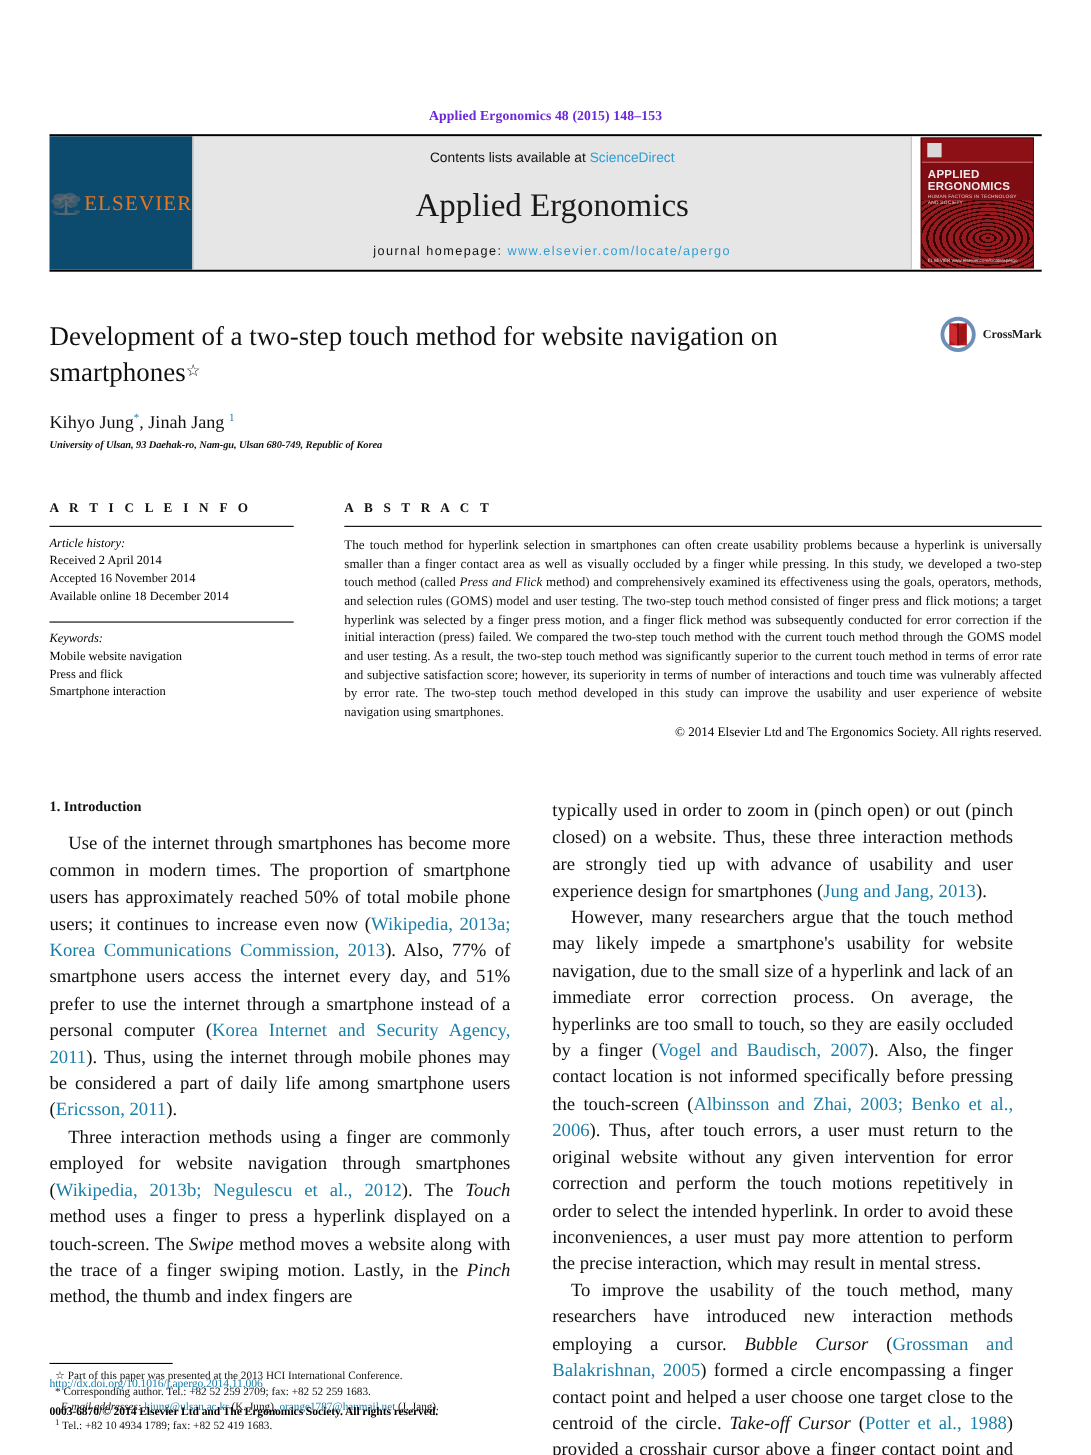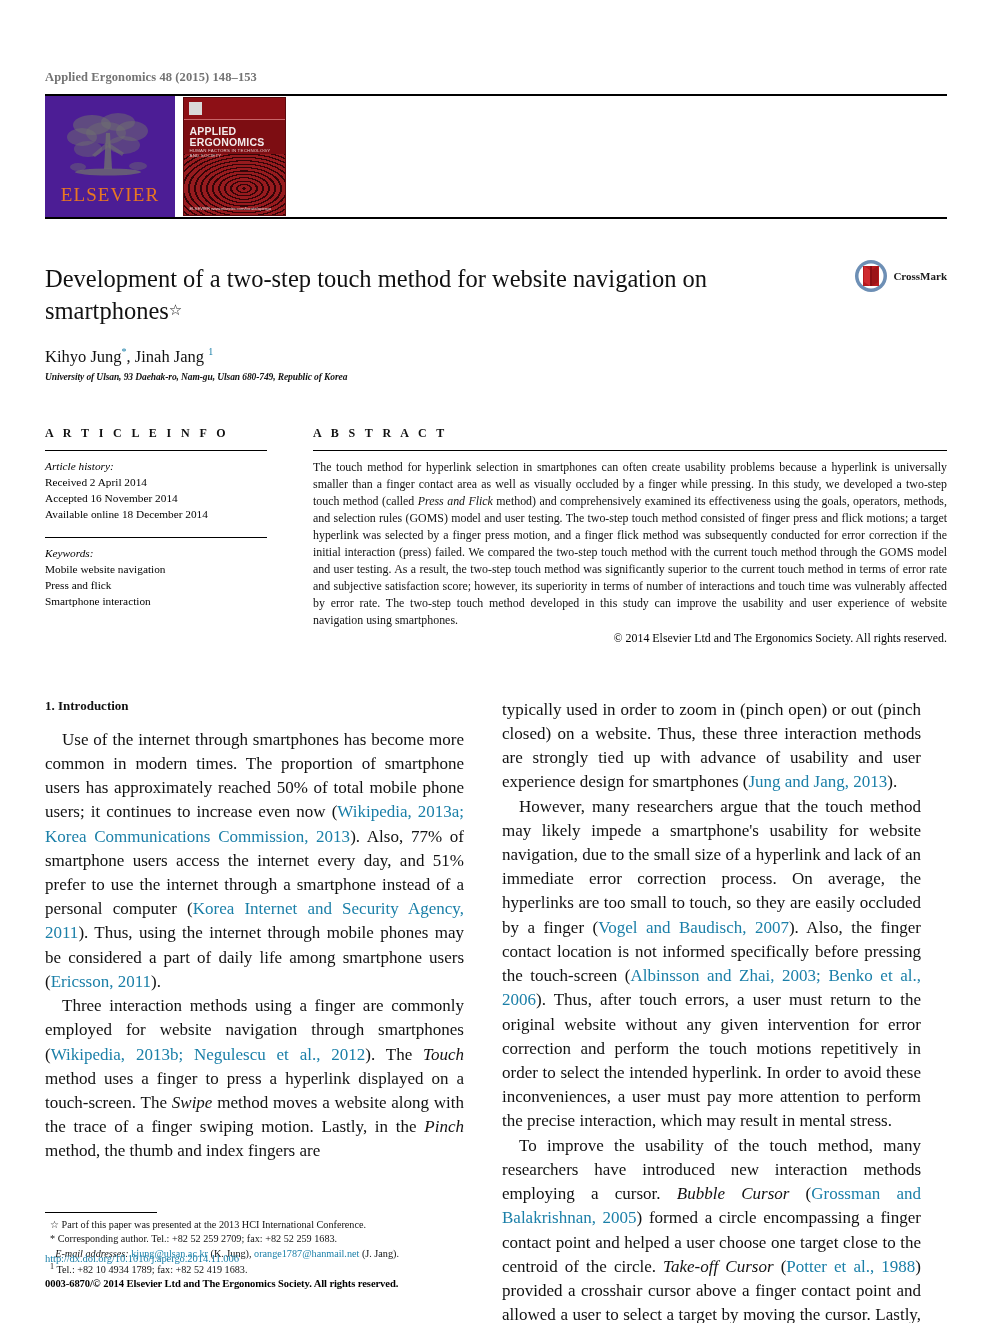--- a/index.html
+++ b/index.html
@@ -10,46 +10,46 @@
     background: #ffffff;
     font-family: "Liberation Serif", serif;
     color: #000000;
     position: relative;
     overflow: hidden;
   }
   .page { position: relative; width: 992px; height: 1323px; padding: 0 45px; }
 
   
   .running-head {
-    text-align: left;
-    color: #737373;
+    text-align: center;
+    color: #6d28d9;
     font-family: "Liberation Serif", serif;
     font-weight: bold;
     font-size: 12.5px;
-    padding-top: 70px;
+    padding-top: 98px;
     letter-spacing: 0.1px;
   }
 
   
   .masthead {
     margin-top: 9px;
     border-top: 2.5px solid #000;
     border-bottom: 2.5px solid #000;
     display: flex;
     align-items: stretch;
     height: 125px;
   }
   .elsevier-block {
     width: 130px;
     flex: 0 0 130px;
     display: flex;
-    flex-direction: column;
+    flex-direction: row;
     align-items: center;
     justify-content: center;
-    background: #4c1d95;
+    background: #0c4a6e;
     padding: 4px 0 2px 0;
   }
   .tree-svg { display:block; }
   .elsevier-word {
     font-family: "Liberation Serif", serif;
     font-size: 19px;
     letter-spacing: 1.1px;
     color: #E87722;
     font-weight: normal;
     margin-top: 1px;
@@ -291,20 +291,29 @@
           <path d="M44 34 L30 46 L33 48 L46 38 Z" opacity="0.6"></path>
           <path d="M47 34 L62 44 L60 47 L46 38 Z" opacity="0.6"></path>
           <ellipse cx="46" cy="63" rx="33" ry="3.5" opacity="0.75"></ellipse>
           <ellipse cx="16" cy="58" rx="8" ry="4" opacity="0.45"></ellipse>
           <ellipse cx="76" cy="57" rx="9" ry="4" opacity="0.45"></ellipse>
         </g>
       </svg>
       <div class="elsevier-word">ELSEVIER</div>
     </div>
 
+    <div class="center-block">
+      <div class="contents-line">
+        <span>Contents lists available at </span><span class="sd">ScienceDirect</span>
+      </div>
+      <div class="journal-name">Applied Ergonomics</div>
+      <div class="homepage-line">
+        <span>journal homepage: </span><span class="url">www.elsevier.com/locate/apergo</span>
+      </div>
+    </div>
 
     <div class="cover-block">
       <div class="cover-img">
         <div class="cover-rings"></div>
         <div class="cover-topbar"></div>
         <div class="cover-els-mark"></div>
         <div class="cover-title">
           <div>APPLIED</div>
           <div>ERGONOMICS</div>
         </div>

